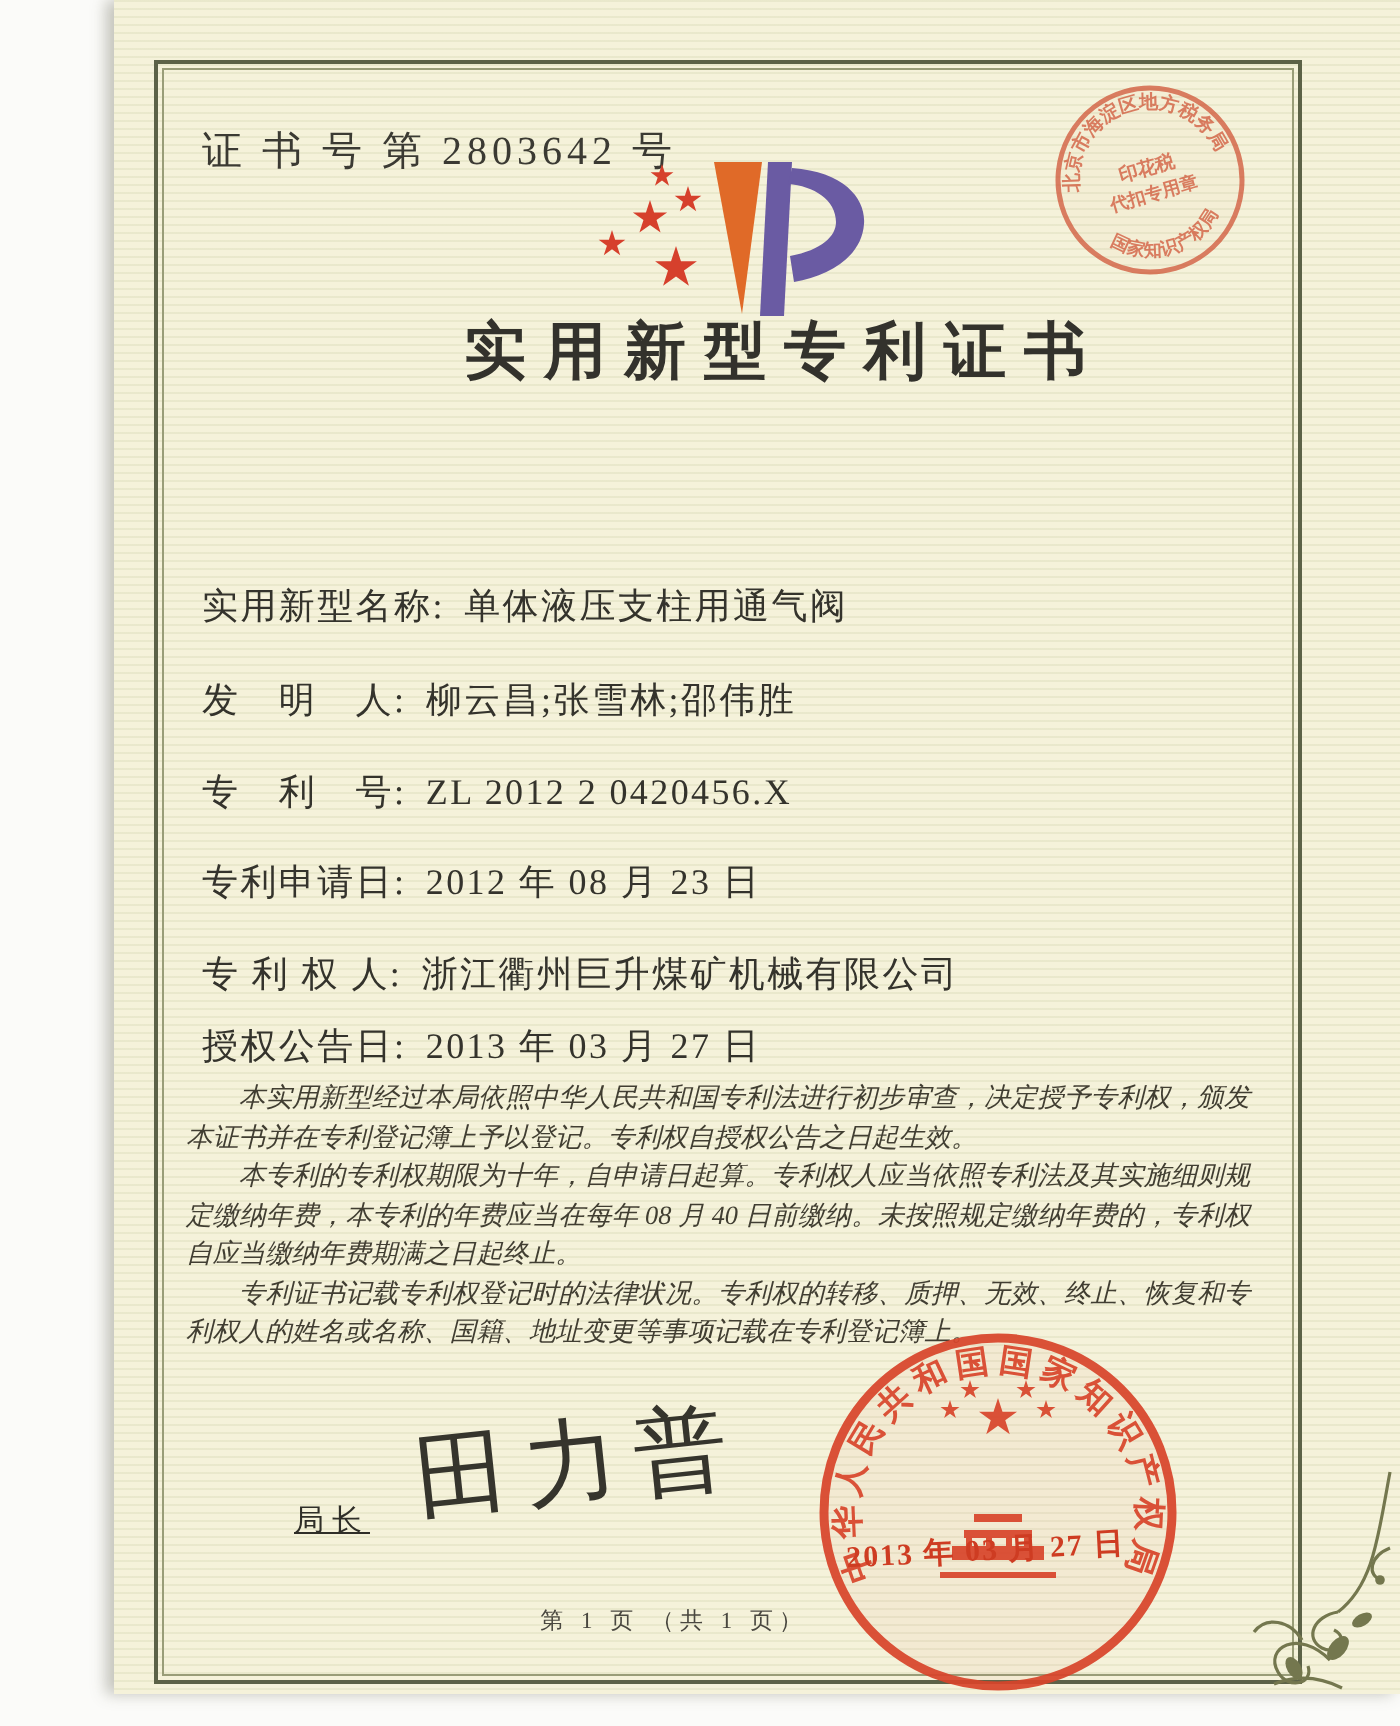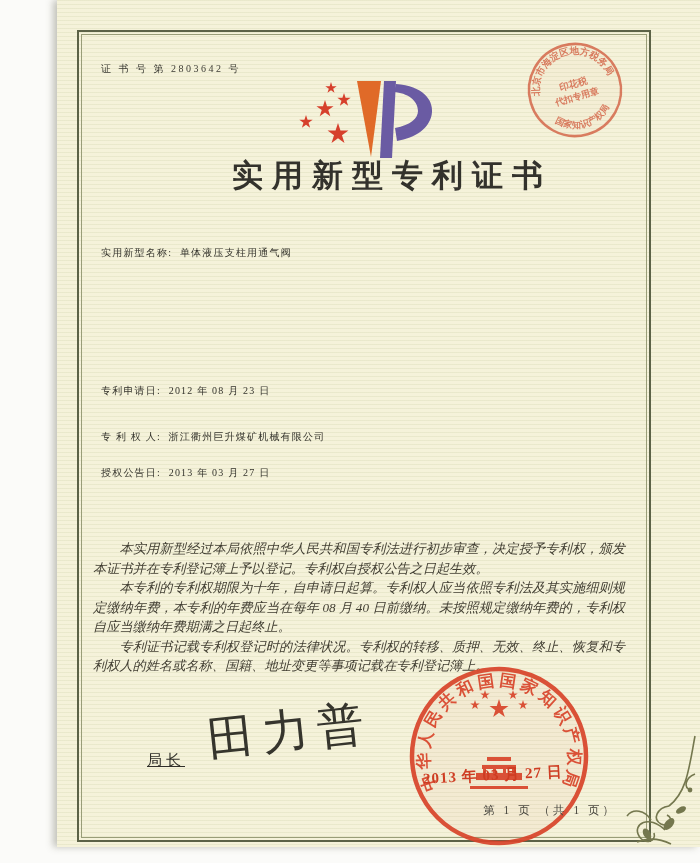--- a/index.html
+++ b/index.html
@@ -16,34 +16,34 @@
     box-shadow:-4px 0 7px rgba(90,90,70,0.35);
   }
   .frame-outer{
     position:absolute;left:20px;top:30px;width:570px;height:808px;
     border:2px solid #5c6247;
   }
   .frame-inner{
     position:absolute;inset:2px;border:1px solid #999d78;
   }
   .cert-no{
-    position:absolute;left:44px;top:62px;font-size:10px;letter-spacing:2.5px;
+    position:absolute;left:44px;top:62px;font-size:20px;letter-spacing:2.5px;
     color:#3b3a33;
   }
   .logo{position:absolute;left:228px;top:78px;}
   .doc-title{
     position:absolute;left:20px;top:155px;width:630px;text-align:center;
     font-size:31px;font-weight:bold;letter-spacing:9px;color:#33322c;
   }
   .tax-stamp{
     position:absolute;left:466px;top:38px;transform:rotate(-16deg);opacity:.85;
   }
   .field{
-    position:absolute;left:44px;width:545px;font-size:10px;color:#34332c;
-    letter-spacing:1.2px;white-space:nowrap;
+    position:absolute;left:44px;width:545px;font-size:18px;color:#34332c;
+    letter-spacing:1.2px;white-space:nowrap;margin-top:45px;
   }
   .field .label{margin-right:4px;}
   .f0{top:246px}.f1{top:293px}.f2{top:339px}.f3{top:384px}.f4{top:430px}.f5{top:466px}
   .body-text{
     position:absolute;left:36px;top:503px;width:532px;
     font-size:13.2px;line-height:19.5px;color:#413e32;font-style:italic;
     text-align:justify;
     margin-top:36px;
   }
   .body-text p{margin:0;text-indent:2em;}
@@ -55,21 +55,21 @@
   .signature{
     position:absolute;left:150px;top:700px;font-size:47px;color:#26251f;
     transform:rotate(-6deg);letter-spacing:8px;opacity:.92;
   }
   .office-seal{position:absolute;left:347px;top:661px;}
   .seal-date{
     position:absolute;left:366px;top:766px;font-size:15px;font-weight:bold;
     color:#ce3c22;letter-spacing:1px;transform:rotate(-3deg);white-space:nowrap;
   }
   .footer{
-    position:absolute;left:0px;top:803px;width:560px;text-align:right;
+    position:absolute;left:0px;top:803px;width:560px;text-align:center;
     font-size:11.5px;letter-spacing:3px;color:#4a4840;
   }
   .flourish{position:absolute;right:1px;bottom:1px;}
 </style>
 </head>
 <body>
 
 <div class="page">
 
   <div class="frame-outer">
@@ -107,20 +107,28 @@
         <textPath href="#taxBottom" startOffset="50%" text-anchor="middle">国家知识产权局</textPath>
       </text>
       <text x="52" y="49" font-size="9.5" fill="#cd4a2b" text-anchor="middle" font-weight="bold">印花税</text>
       <text x="52" y="62" font-size="9" fill="#cd4a2b" text-anchor="middle" font-weight="bold">代扣专用章</text>
     </g>
   </svg>
 
   <div class="field f0">
     <span class="label">实用新型名称:</span>
     <span class="value">单体液压支柱用通气阀</span>
+  </div>
+  <div class="field f1">
+    <span class="label">发　明　人:</span>
+    <span class="value">柳云昌;张雪林;邵伟胜</span>
+  </div>
+  <div class="field f2">
+    <span class="label">专　利　号:</span>
+    <span class="value">ZL 2012 2 0420456.X</span>
   </div>
   <div class="field f3">
     <span class="label">专利申请日:</span>
     <span class="value">2012 年 08 月 23 日</span>
   </div>
   <div class="field f4">
     <span class="label">专 利 权 人:</span>
     <span class="value">浙江衢州巨升煤矿机械有限公司</span>
   </div>
   <div class="field f5">

